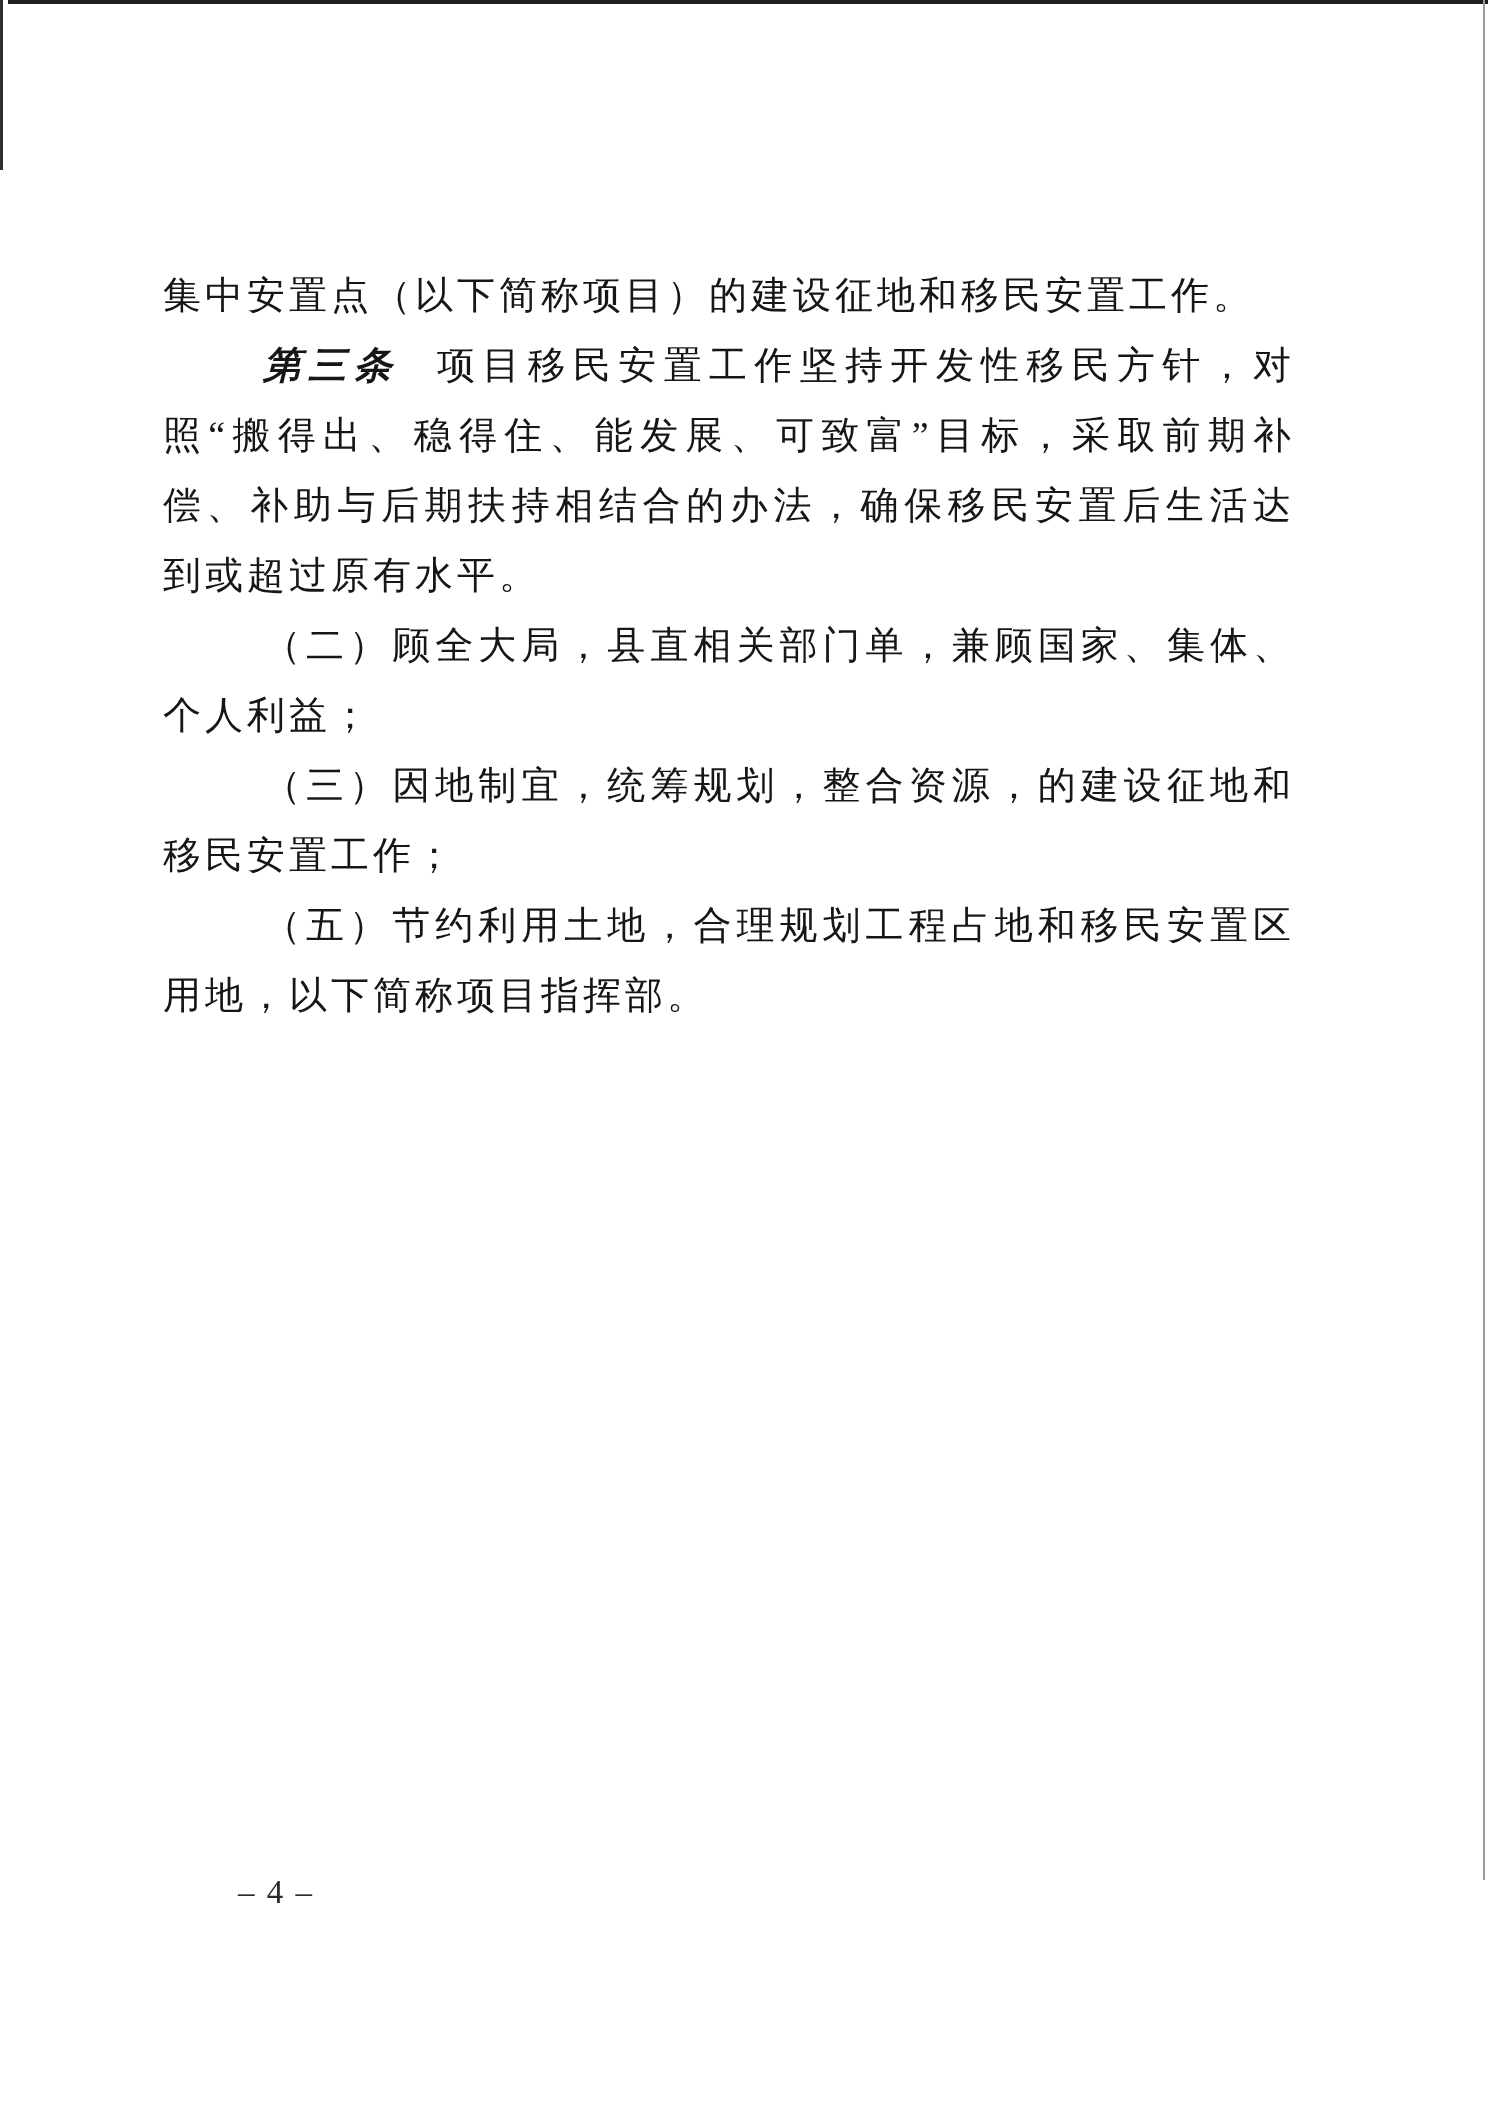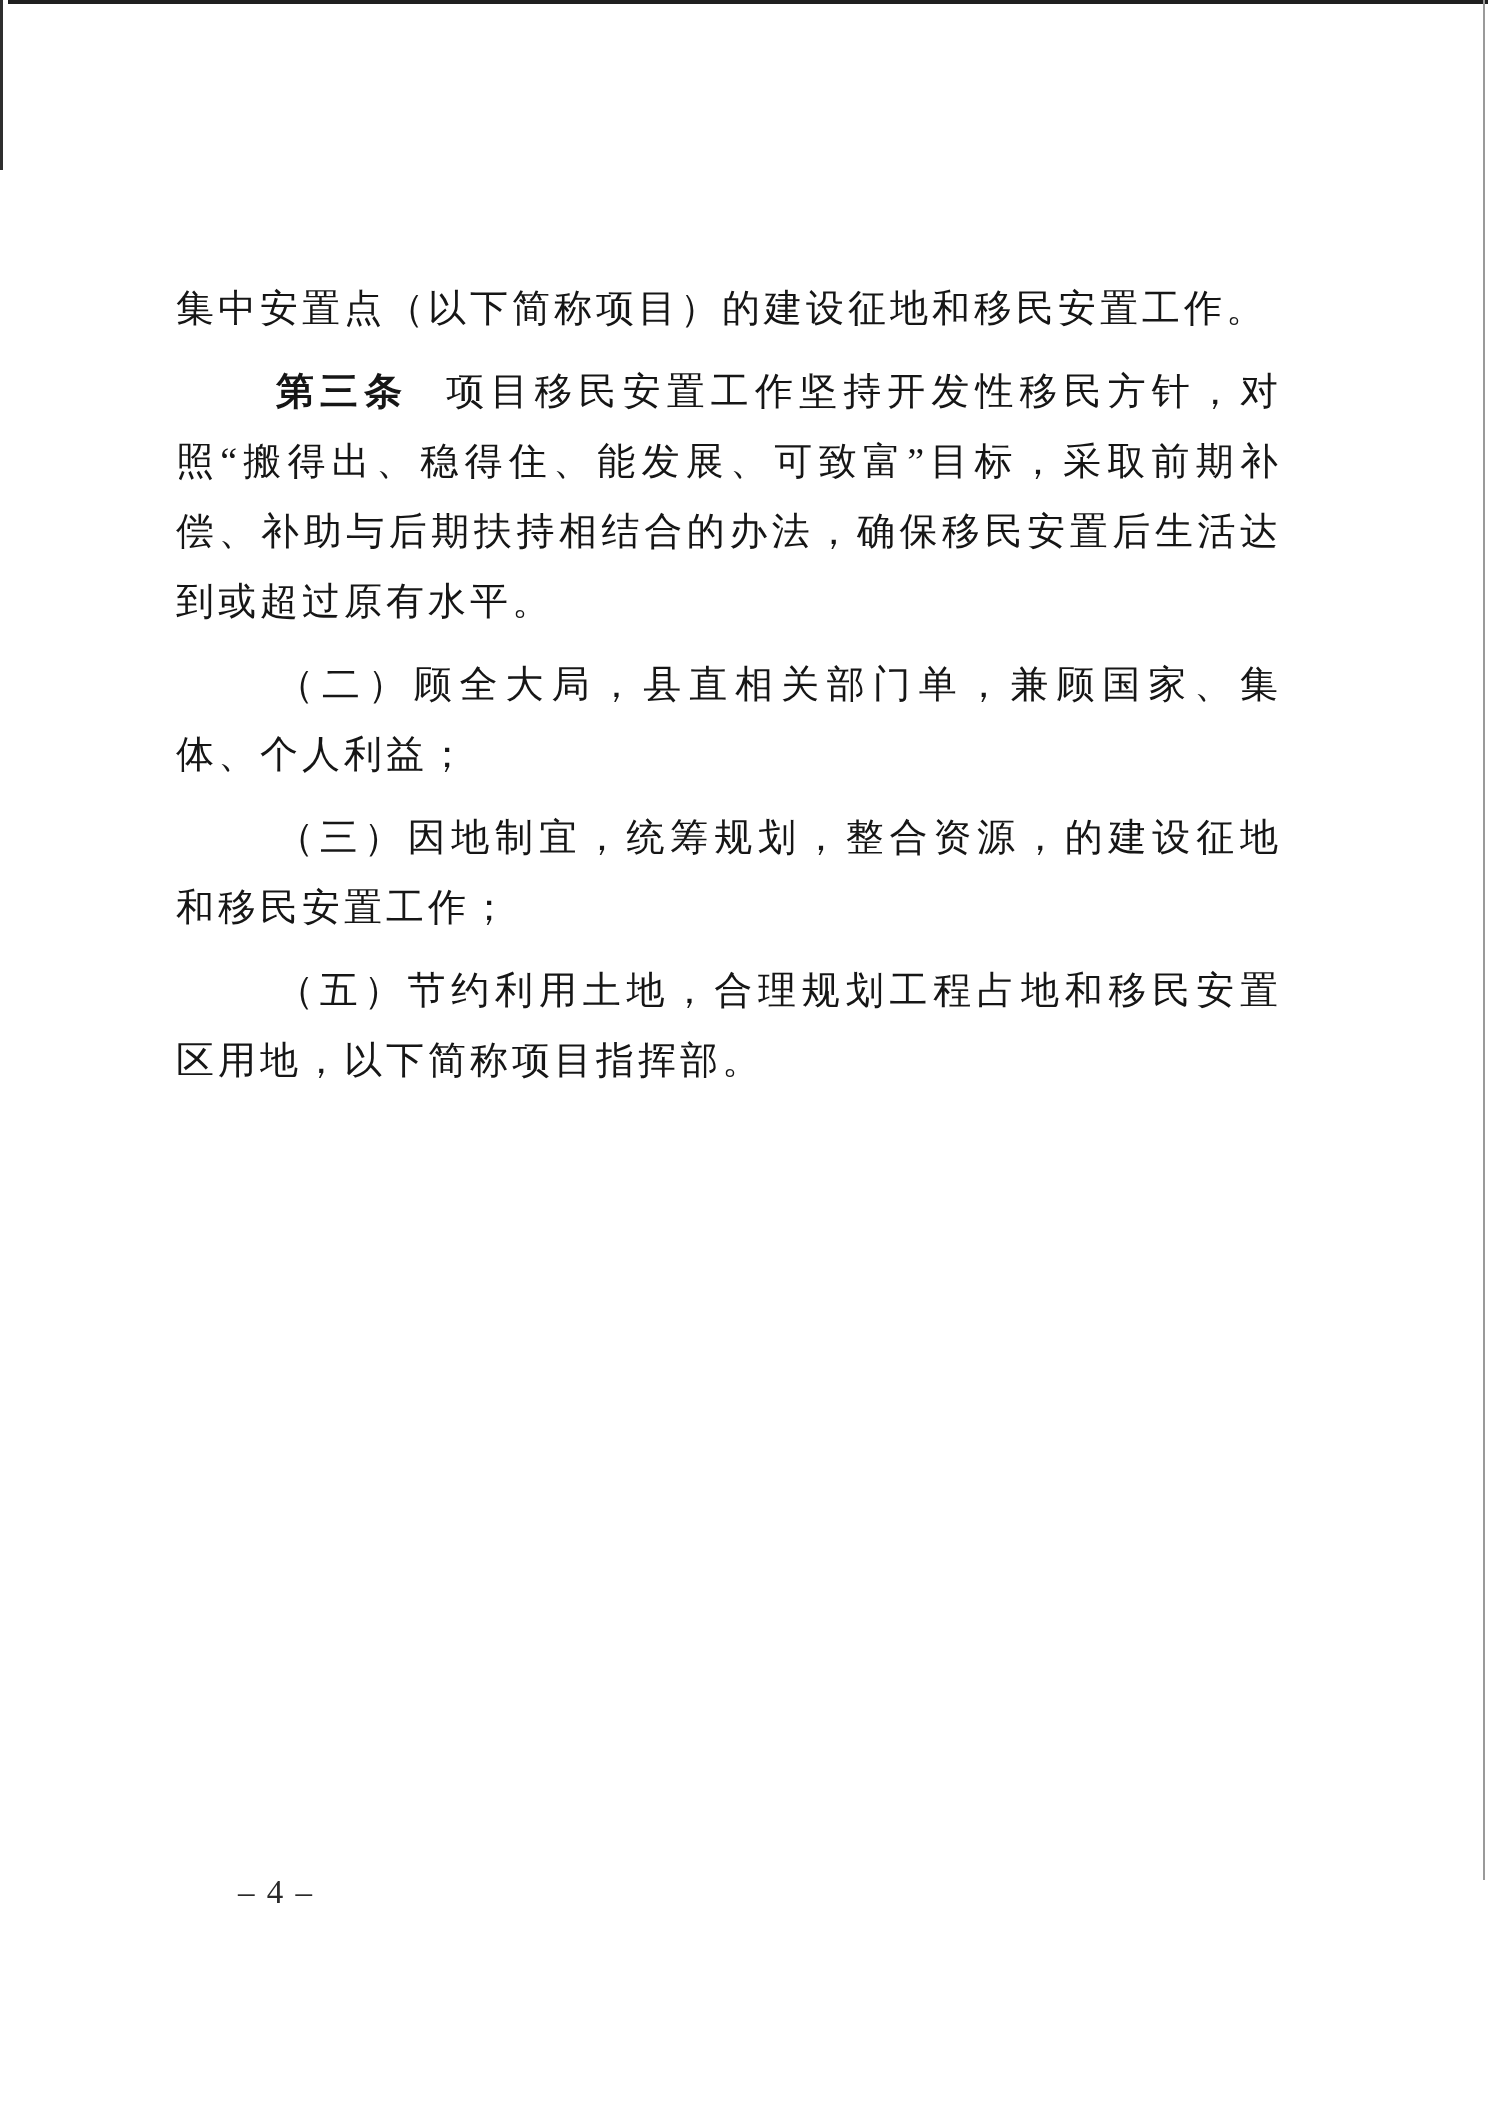--- a/index.html
+++ b/index.html
@@ -40,28 +40,29 @@
     top: 260px;
     width: 1132px;
     color: #161616;
     font-size: 38px;
     line-height: 70px;
     letter-spacing: 4px;
     text-align: justify;
     text-justify: inter-ideograph;
   }
   .doc-body p {
-    margin: 13px;
+    margin: 0;
     padding: 0;
   }
   .para.indent {
     text-indent: 100px;
   }
   .article-label {
     font-weight: bold;
+    font-style: italic;
   }
   .article-label:not(:empty) {
     margin-right: 38px;
   }
   .page-number {
     position: absolute;
     left: 238px;
     top: 1872px;
     font-size: 33px;
     line-height: 40px;

